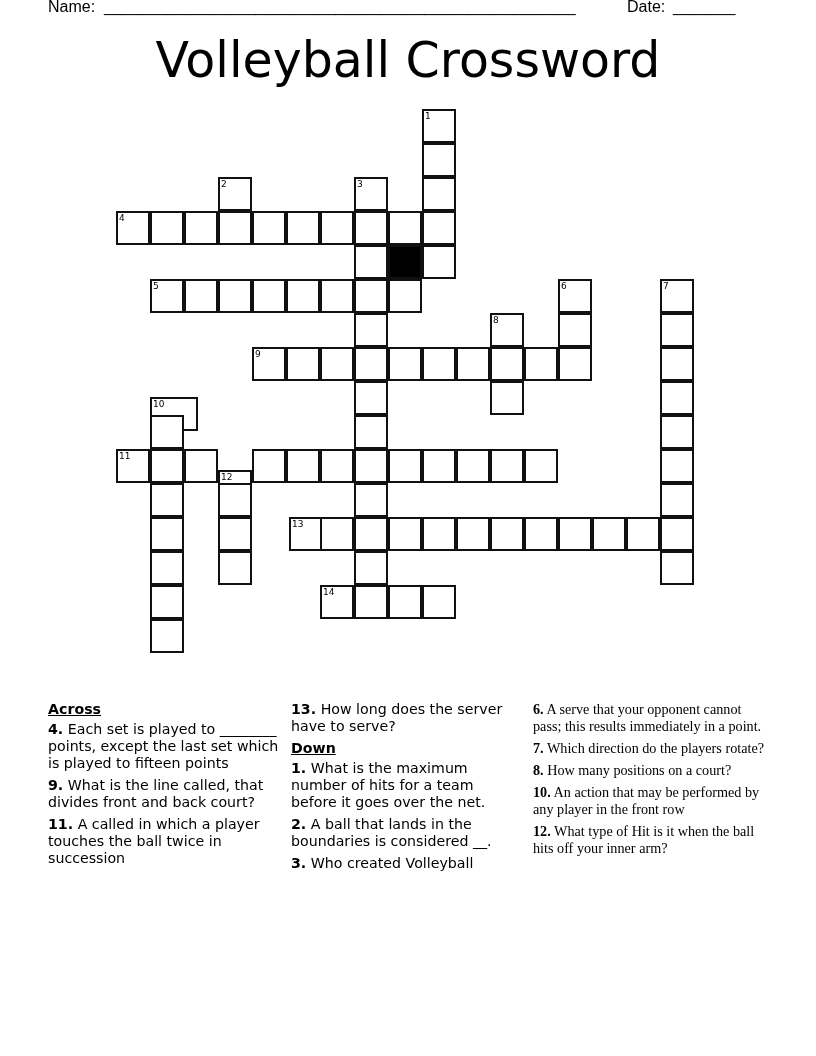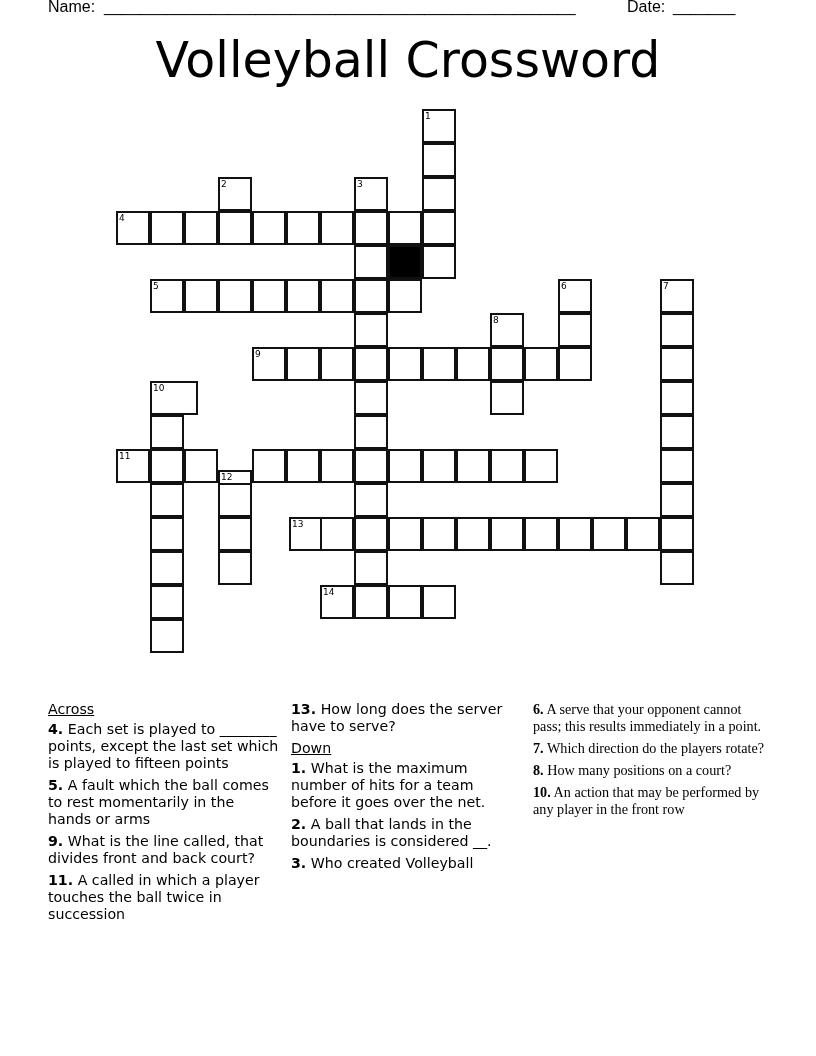--- a/index.html
+++ b/index.html
@@ -23,21 +23,21 @@
   }
   .cell.black { background: #000; }
   .cell .num {
     position: absolute; left: 1px; top: 0px;
     font-family: "DejaVu Sans", sans-serif; font-size: 9px; line-height: 10px;
   }
   .clues { position: absolute; top: 701px; font-family: "DejaVu Sans", sans-serif; font-size: 14.2px; line-height: 17px; }
   .col1 { left: 48px; width: 232px; }
   .col2 { left: 291px; width: 232px; }
   .col3 { left: 533px; width: 232px; font-family: Liberation Serif, serif; }
-  .section-title { font-weight: normal; text-decoration: underline; margin-bottom: 3px; }
+  .section-title { font-weight: bold; text-decoration: underline; margin-bottom: 3px; }
   .clue { margin-bottom: 5px; }
   .clue b { font-weight: bold; }
 </style>
 </head>
 <body>
 
 <div class="header-line">
   <span class="name-label">Name:</span>
   <span class="name-blank">_____________________________________________________</span>
   <span class="date-label">Date:</span>
@@ -114,21 +114,21 @@
     <div class="cell" style="left: 491px; top: 382px;"></div>
     <div class="cell" style="left: 253px; top: 348px;">
       <span class="num">9</span>
     </div>
     <div class="cell" style="left: 287px; top: 348px;"></div>
     <div class="cell" style="left: 321px; top: 348px;"></div>
     <div class="cell" style="left: 389px; top: 348px;"></div>
     <div class="cell" style="left: 423px; top: 348px;"></div>
     <div class="cell" style="left: 457px; top: 348px;"></div>
     <div class="cell" style="left: 525px; top: 348px;"></div>
-    <div class="cell" style="left: 151px; top: 382px; padding-left: 44px;">
+    <div class="cell" style="left: 151px; top: 398px; padding-left: 44px;">
       <span class="num">10</span>
     </div>
     <div class="cell" style="left: 151px; top: 416px;"></div>
     <div class="cell" style="left: 151px; top: 450px;"></div>
     <div class="cell" style="left: 151px; top: 484px;"></div>
     <div class="cell" style="left: 151px; top: 518px;"></div>
     <div class="cell" style="left: 151px; top: 552px;"></div>
     <div class="cell" style="left: 151px; top: 586px;"></div>
     <div class="cell" style="left: 151px; top: 620px;"></div>
     <div class="cell" style="left: 117px; top: 450px;">
@@ -165,31 +165,31 @@
       <span class="num">14</span>
     </div>
     <div class="cell" style="left: 389px; top: 586px;"></div>
     <div class="cell" style="left: 423px; top: 586px;"></div>
     <div class="cell black" style="left: 389px; top: 246px;"></div>
   </div>
 
 <div class="clues col1">
   <div class="section-title">Across</div>
   <div class="clue"><b>4.</b> <span>Each set is played to ________ points, except the last set which is played to fifteen points</span></div>
-  <div class="clue"><b>5.</b> <span>A fault which the ball comes to rest momentarily in the hands or arms</span></div>
   <div class="clue"><b>9.</b> <span>What is the line called, that divides front and back court?</span></div>
   <div class="clue"><b>11.</b> <span>A called in which a player touches the ball twice in succession</span></div>
 </div>
 
 <div class="clues col2">
   <div class="clue"><b>13.</b> <span>How long does the server have to serve?</span></div>
   <div class="section-title">Down</div>
   <div class="clue"><b>1.</b> <span>What is the maximum number of hits for a team before it goes over the net.</span></div>
   <div class="clue"><b>2.</b> <span>A ball that lands in the boundaries is considered __.</span></div>
   <div class="clue"><b>3.</b> <span>Who created Volleyball</span></div>
 </div>
 
 <div class="clues col3">
   <div class="clue"><b>6.</b> <span>A serve that your opponent cannot pass; this results immediately in a point.</span></div>
   <div class="clue"><b>7.</b> <span>Which direction do the players rotate?</span></div>
   <div class="clue"><b>8.</b> <span>How many positions on a court?</span></div>
   <div class="clue"><b>10.</b> <span>An action that may be performed by any player in the front row</span></div>
+  <div class="clue"><b>12.</b> <span>What type of Hit is it when the ball hits off your inner arm?</span></div>
 </div>
 
 </body></html>

